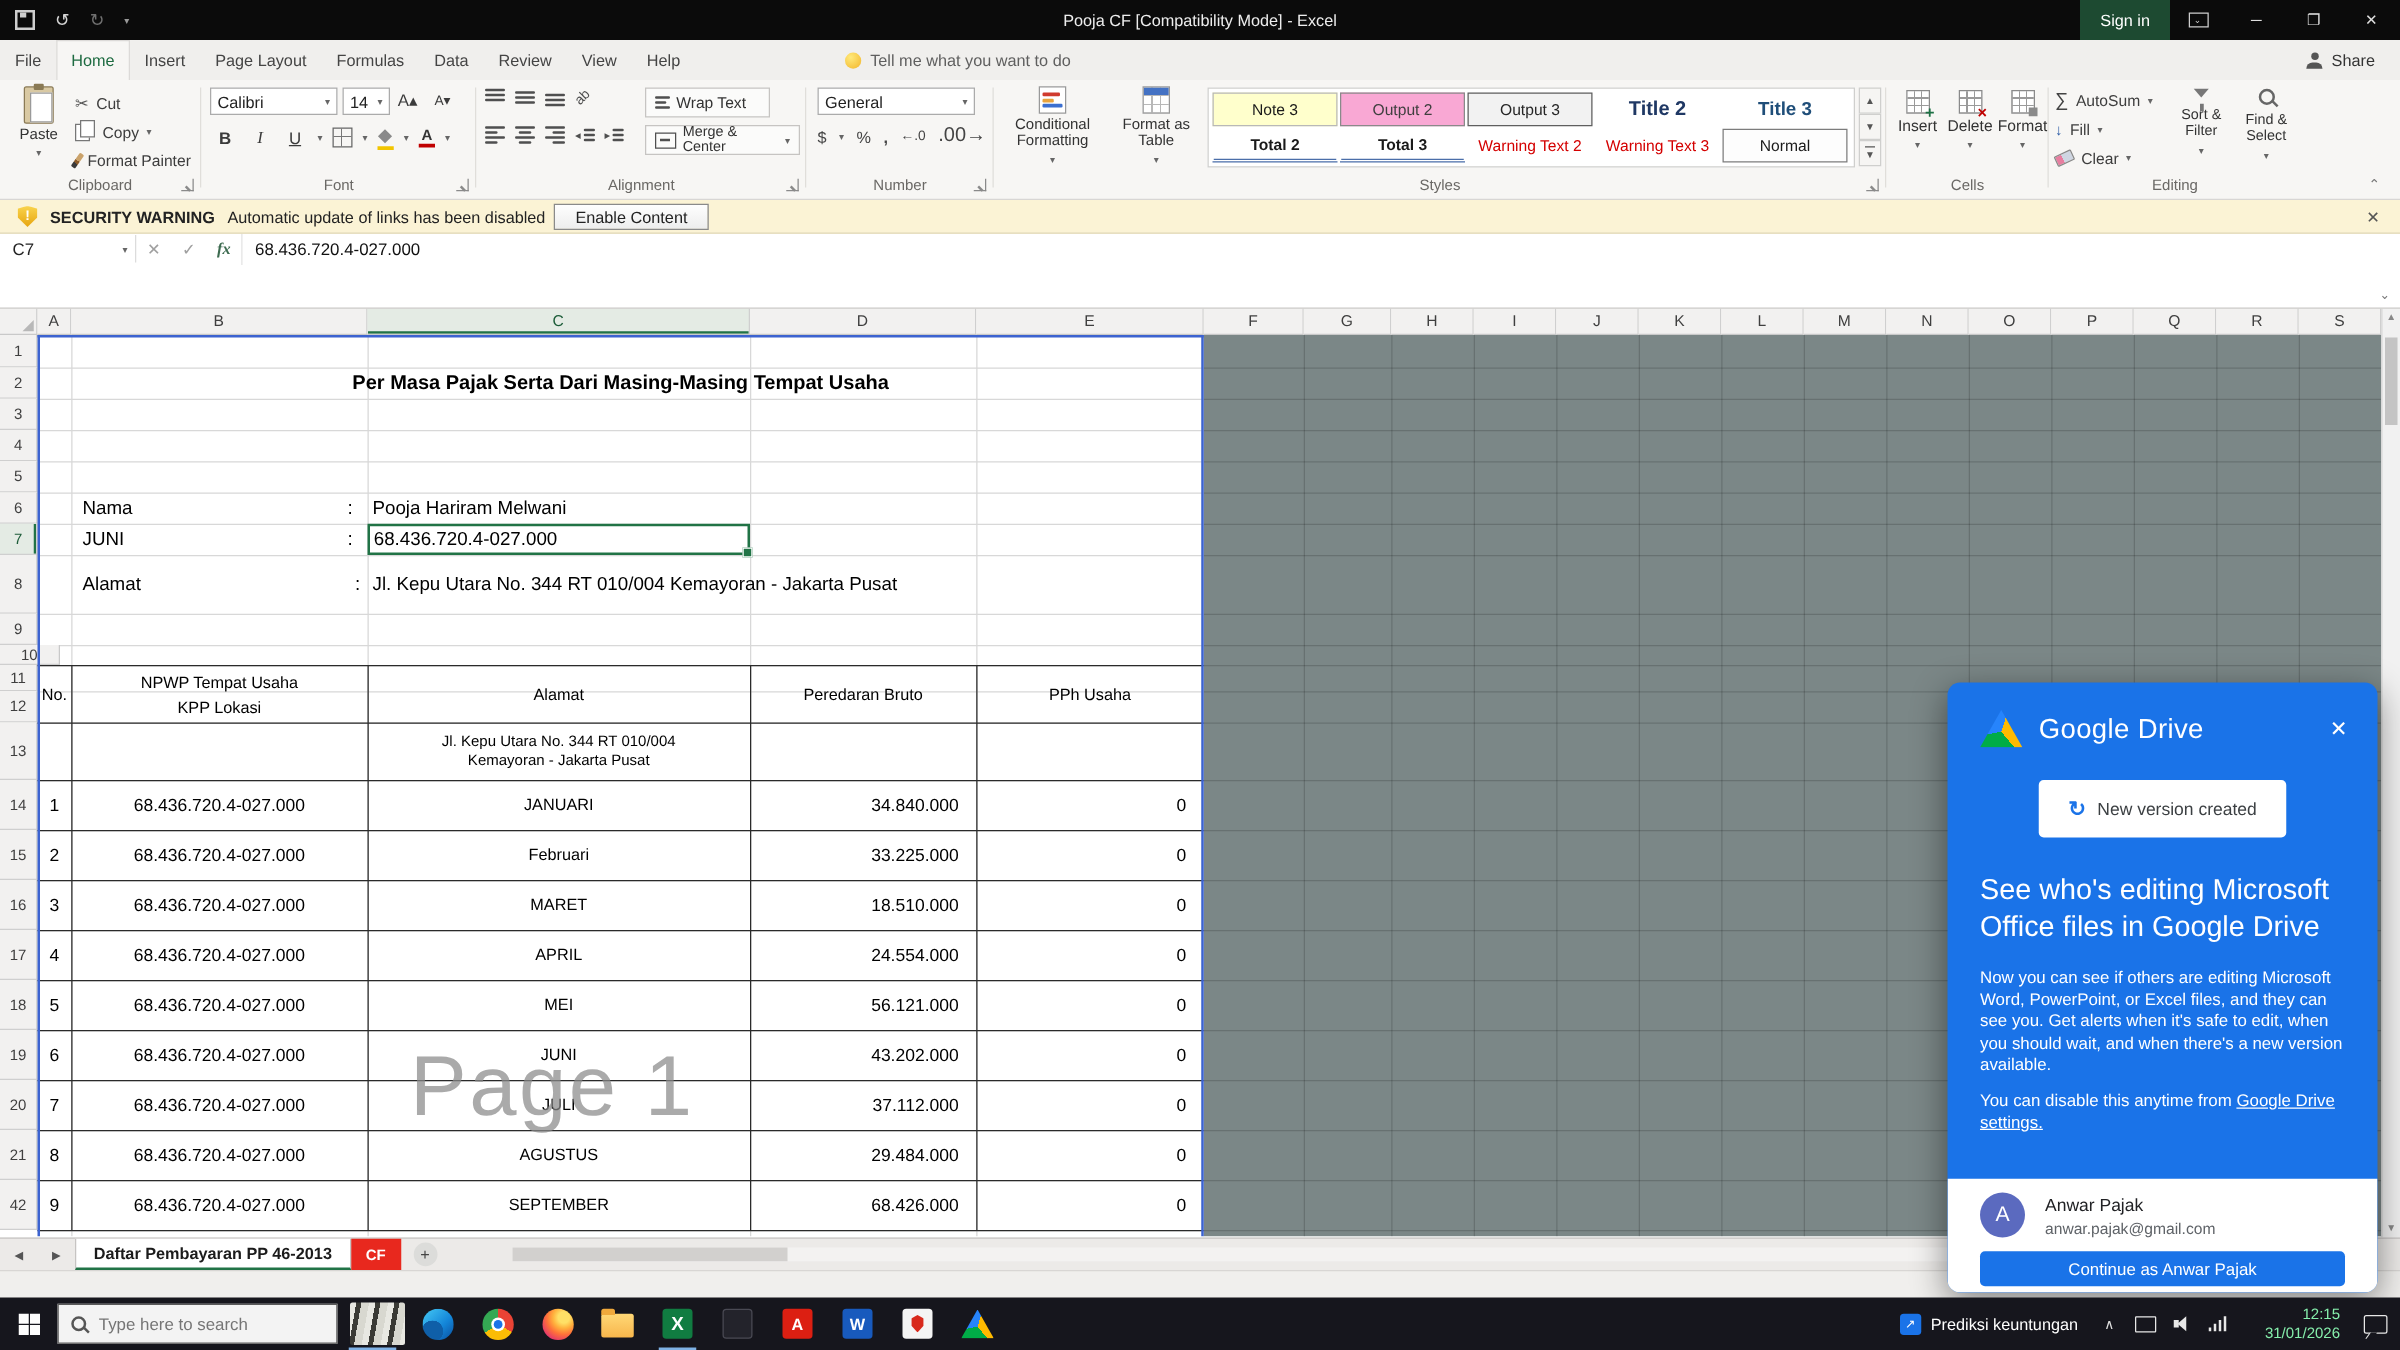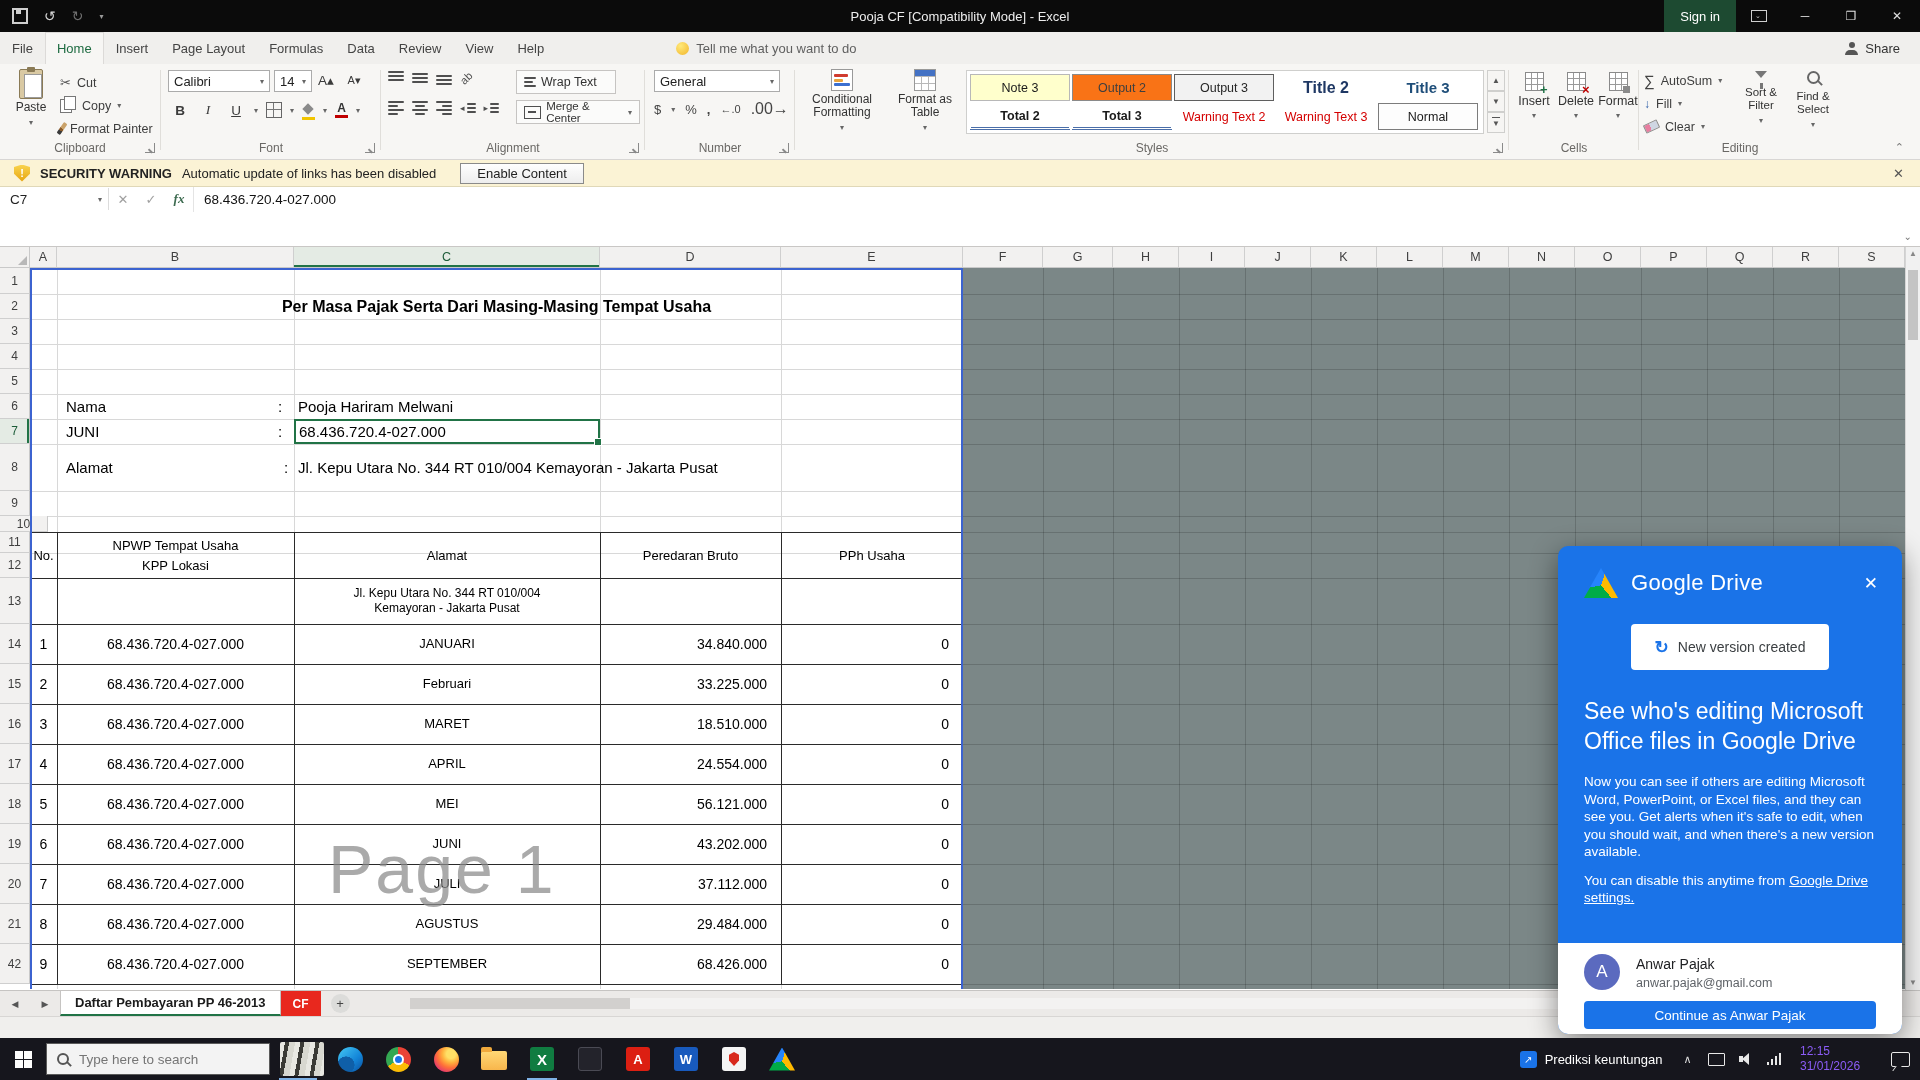--- a/index.html
+++ b/index.html
@@ -72,21 +72,21 @@
   .al-right{align-items:flex-end}.al-right i:nth-child(even){width:10px}
   .va-top{justify-content:flex-start}.va-mid{justify-content:center}.va-bot{justify-content:flex-end}
   .ic-orient{font-size:11px;color:#4f4f4f;transform:rotate(-45deg);display:inline-block}
   .chipbtn{height:24px;border:1px solid #c6c4c2;background:#fbfbfa;display:flex;align-items:center;gap:5px;padding:0 7px;font-size:12.5px;color:#333;box-sizing:border-box}
   .ic-merge{width:16px;height:11px;border:1px solid #4f4f4f;position:relative}
   .ic-merge i{position:absolute;left:3px;top:4px;width:8px;height:2px;background:#4f4f4f}
   .ic-indent{display:flex;align-items:center;gap:2px;font-size:9px;color:#4f4f4f}
 
   .chip{width:100px;height:27px;display:flex;align-items:center;justify-content:center;font-size:12.5px;color:#1a1a1a;background:#fff;border:1px solid transparent;box-sizing:border-box;white-space:nowrap;overflow:hidden}
   .ch-note3{background:#ffffcc;border-color:#b8b8b8}
-  .ch-out2{background:#f97316;border-color:#8a8a8a;color:#3f3f3f}
+  .ch-out2{background:#f9a8d4;border-color:#8a8a8a;color:#3f3f3f}
   .ch-out3{background:#f2f2f2;border-color:#5f5f5f;color:#262626}
   .ch-title2{color:#1f3864;font-weight:bold;font-size:16px}
   .ch-title3{color:#1f4e79;font-weight:bold;font-size:15px}
   .ch-total2{font-weight:bold;border-bottom:3px double #4a6ea9}
   .ch-total3{font-weight:bold;border-bottom:3px double #4a6ea9}
   .ch-warn{color:#d40000}
   .ch-normal{border-color:#7c7c7c;background:#fdfdfd}
   .galarrow{width:18px;height:21px;border:1px solid #cfcfcd;background:#f6f5f3;display:flex;align-items:center;justify-content:center;font-size:8px;color:#555;box-sizing:border-box}
   .morebar{display:block;width:8px;height:1.5px;background:#555;margin-bottom:1px}
 
@@ -113,21 +113,21 @@
   .ic-eraser{width:13px;height:7px;background:linear-gradient(90deg,#e87ea0 0 40%,#cfd6e2 40%);transform:rotate(-25deg);border:1px solid #888;border-radius:1px}
   .ic-funnel{width:0;height:0;border-left:6px solid transparent;border-right:6px solid transparent;border-top:7px solid #777;position:relative}
   .ic-funnel::after{content:'';position:absolute;left:-1.5px;top:5px;width:3px;height:6px;background:#777}
   .ic-mag{width:9px;height:9px;border:2px solid #666;border-radius:50%;position:relative}
   .ic-mag::after{content:'';position:absolute;width:6px;height:2px;background:#666;transform:rotate(45deg);right:-5px;bottom:-2px}
 
   
   .secbar{position:absolute;top:160px;left:0;right:0;height:26px;background:#fbf3d5;border-bottom:1px solid #e0d8b8;display:flex;align-items:center;font-size:13px;color:#222;z-index:17}
   .shield{width:16px;height:17px;margin:0 10px 0 14px;background:linear-gradient(#f9d34c,#e6a40f);clip-path:polygon(50% 0,100% 15%,100% 55%,50% 100%,0 55%,0 15%);color:#fff;font-weight:bold;font-size:11px;display:flex;align-items:center;justify-content:center}
   .sec-title{font-weight:bold;margin-right:10px}
-  .enable-btn{margin-left:24px;border:1px solid #8a8a8a;background:linear-gradient(#fefefe,#ededed);padding:2px 16px;font-size:13px;color:#222}
+  .enable-btn{margin-left:7px;border:1px solid #8a8a8a;background:linear-gradient(#fefefe,#ededed);padding:2px 16px;font-size:13px;color:#222}
   .sec-close{margin-left:auto;margin-right:16px;color:#555;font-size:13px}
 
   
   .fbar{position:absolute;top:186px;left:0;right:0;height:60px;background:#fff;border-bottom:1px solid #c9c7c5;display:flex;z-index:16}
   .namebox{width:108px;height:26px;display:flex;align-items:center;padding-left:10px;font-size:13.5px;color:#222;position:relative;box-sizing:border-box}
   .namebox .dd{position:absolute;right:6px;top:9px}
   .nbsep{width:1px;height:22px;background:#dcdcdc;margin-top:2px}
   .fx-btns{display:flex;align-items:center;height:26px}
   .fxb{width:28px;text-align:center;font-size:13px;color:#a0a0a0}
   .fxb.fx{font-style:italic;color:#3d6b50;font-family:"Liberation Serif",serif;font-weight:bold}
@@ -227,21 +227,21 @@
   .notif-chip{display:flex;align-items:center;gap:8px;font-size:13px;color:#fff;margin-right:12px}
   .notif-ic{width:17px;height:17px;border-radius:3px;background:#1a73e8;color:#fff;font-size:10px;display:flex;align-items:center;justify-content:center}
   .chev{color:#ddd;font-size:11px;margin:0 9px}
   .tray-ic{margin:0 7px;display:flex;align-items:center}
   .ic-display{width:15px;height:11px;border:1.5px solid #e8e8e8;border-radius:1px}
   .ic-spk{position:relative;width:14px;height:12px}
   .ic-spk::before{content:'';position:absolute;left:0;top:3px;width:4px;height:6px;background:#e8e8e8}
   .ic-spk::after{content:'';position:absolute;left:3px;top:0;border-top:6px solid transparent;border-bottom:6px solid transparent;border-right:7px solid #e8e8e8}
   .ic-net{display:flex;align-items:flex-end;gap:1.5px;height:12px}
   .ic-net i{width:2.5px;background:#e8e8e8}
-  .clock{text-align:left;font-size:12px;line-height:15px;color:#8b5cf6;margin:0 12px;min-width:72px}
+  .clock{text-align:right;font-size:12px;line-height:15px;color:#86efac;margin:0 12px;min-width:72px}
   .action{width:32px;height:100%;display:flex;align-items:center;justify-content:center;margin-right:4px}
   .ic-bubble{width:17px;height:13px;border:1.5px solid #e8e8e8;border-radius:2px;position:relative}
   .ic-bubble::after{content:'';position:absolute;left:2px;bottom:-5px;width:5px;height:5px;background:#16161d;border-left:1.5px solid #e8e8e8;transform:skewX(-35deg)}
 </style>
 </head>
 <body>
 
 <div class="titlebar">
   <div class="tb-title">Pooja CF  [Compatibility Mode] - Excel</div>
   <div class="qat">

